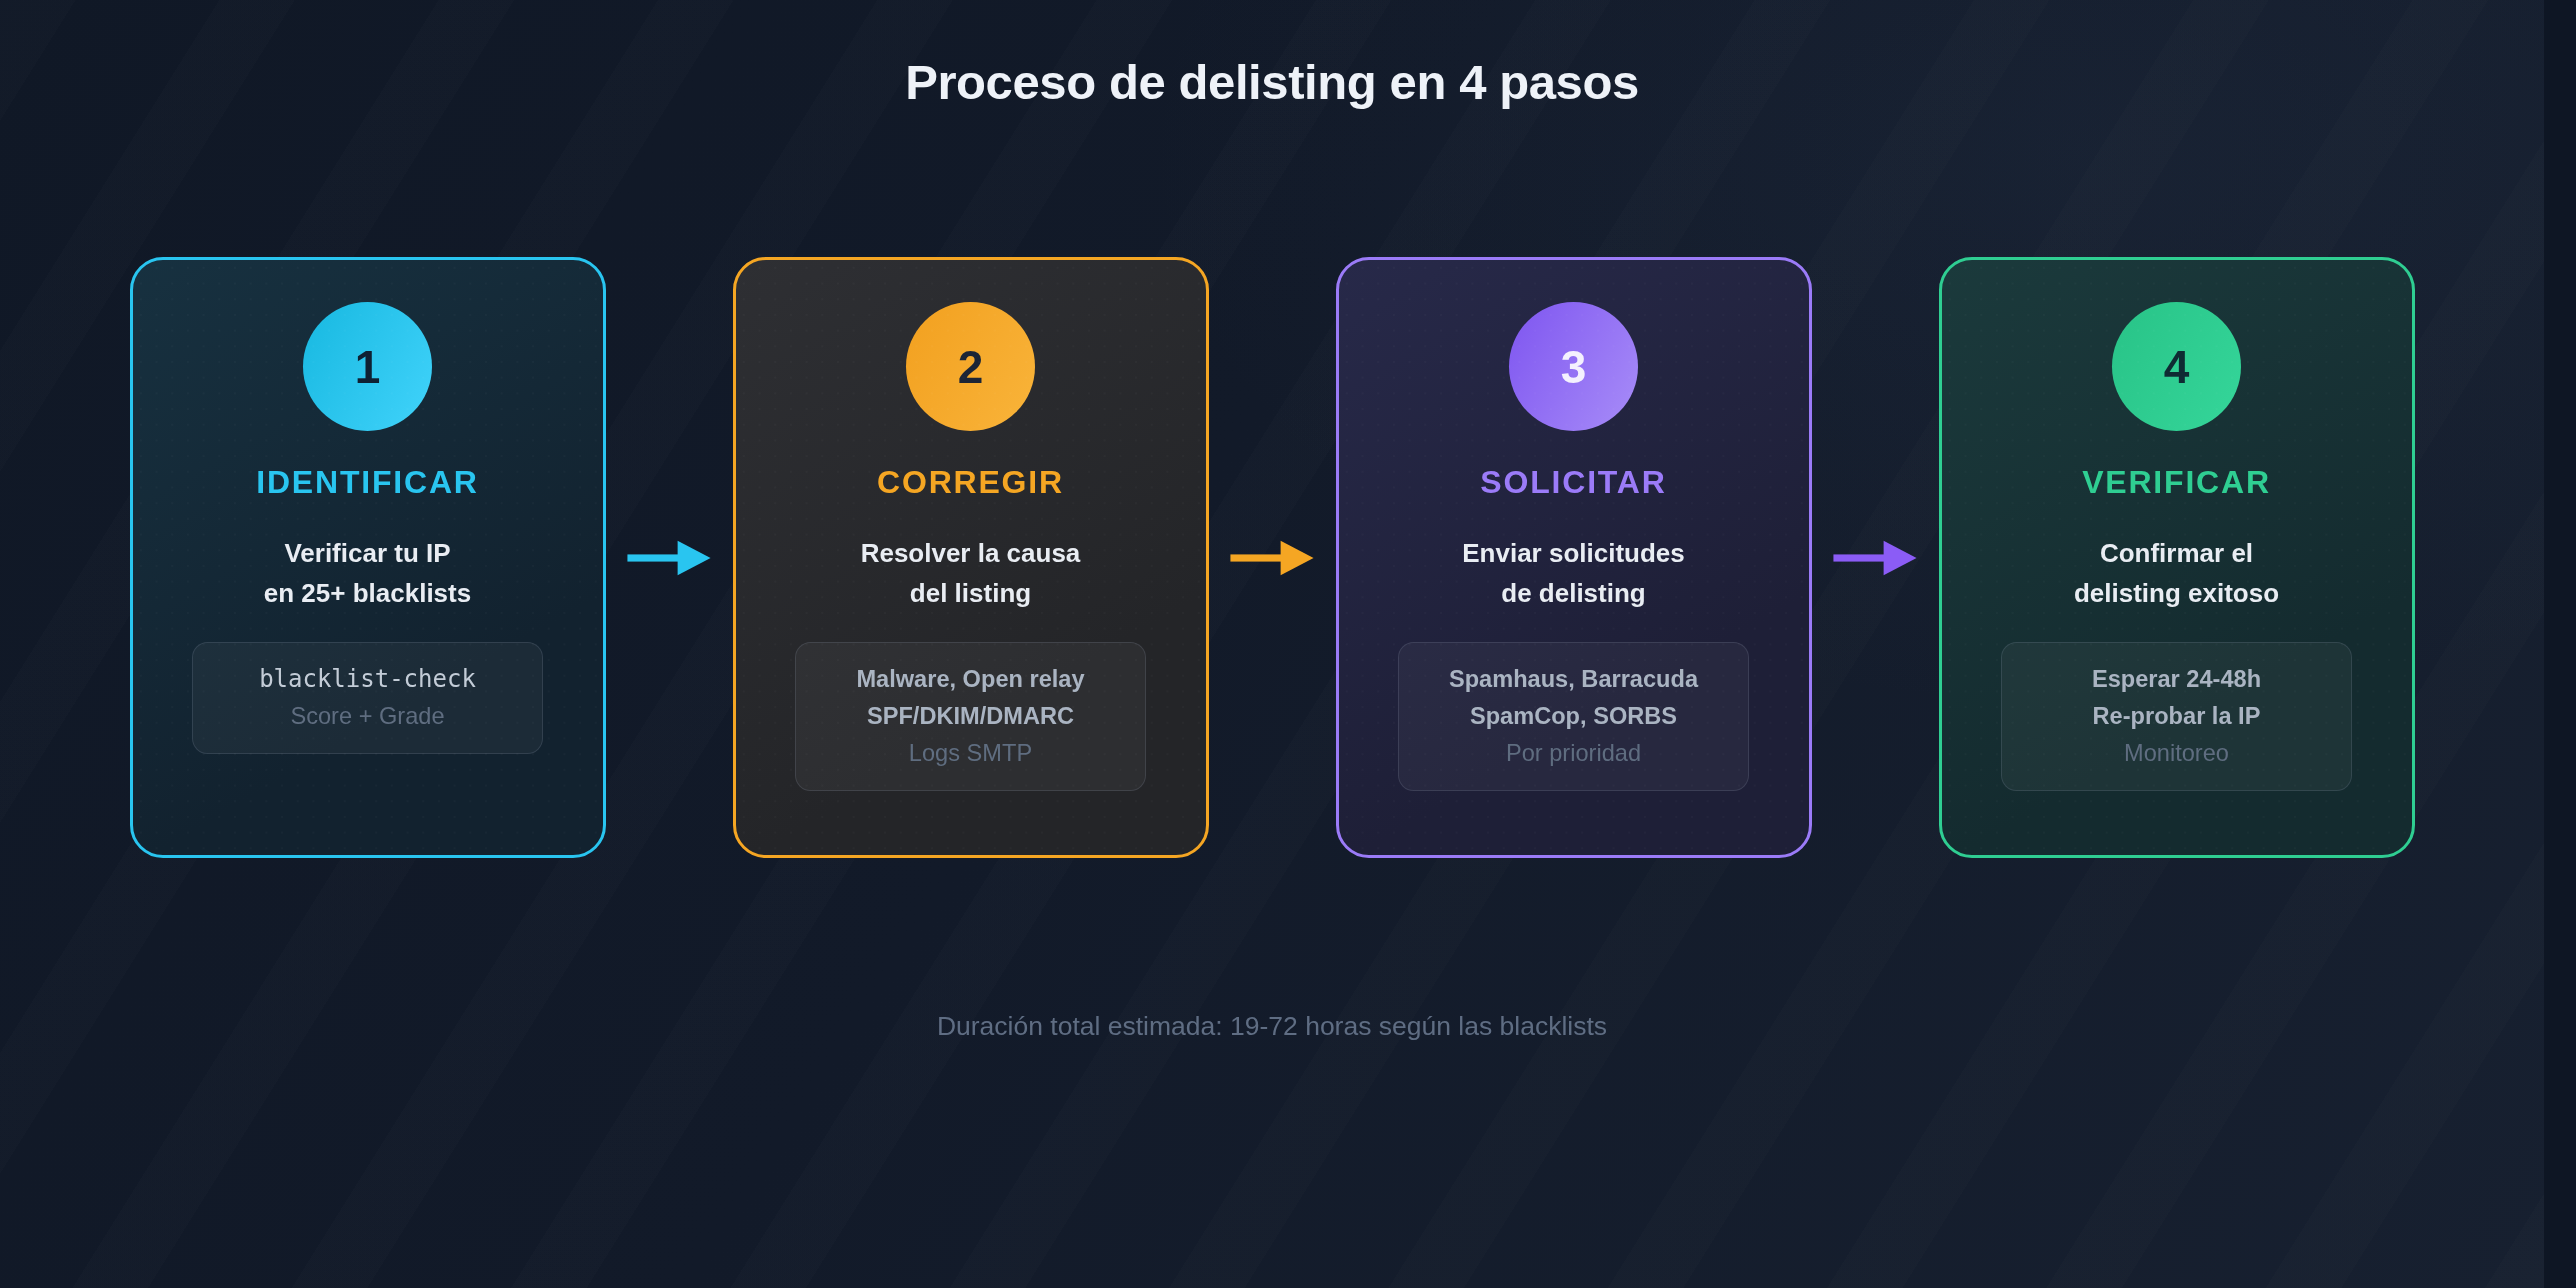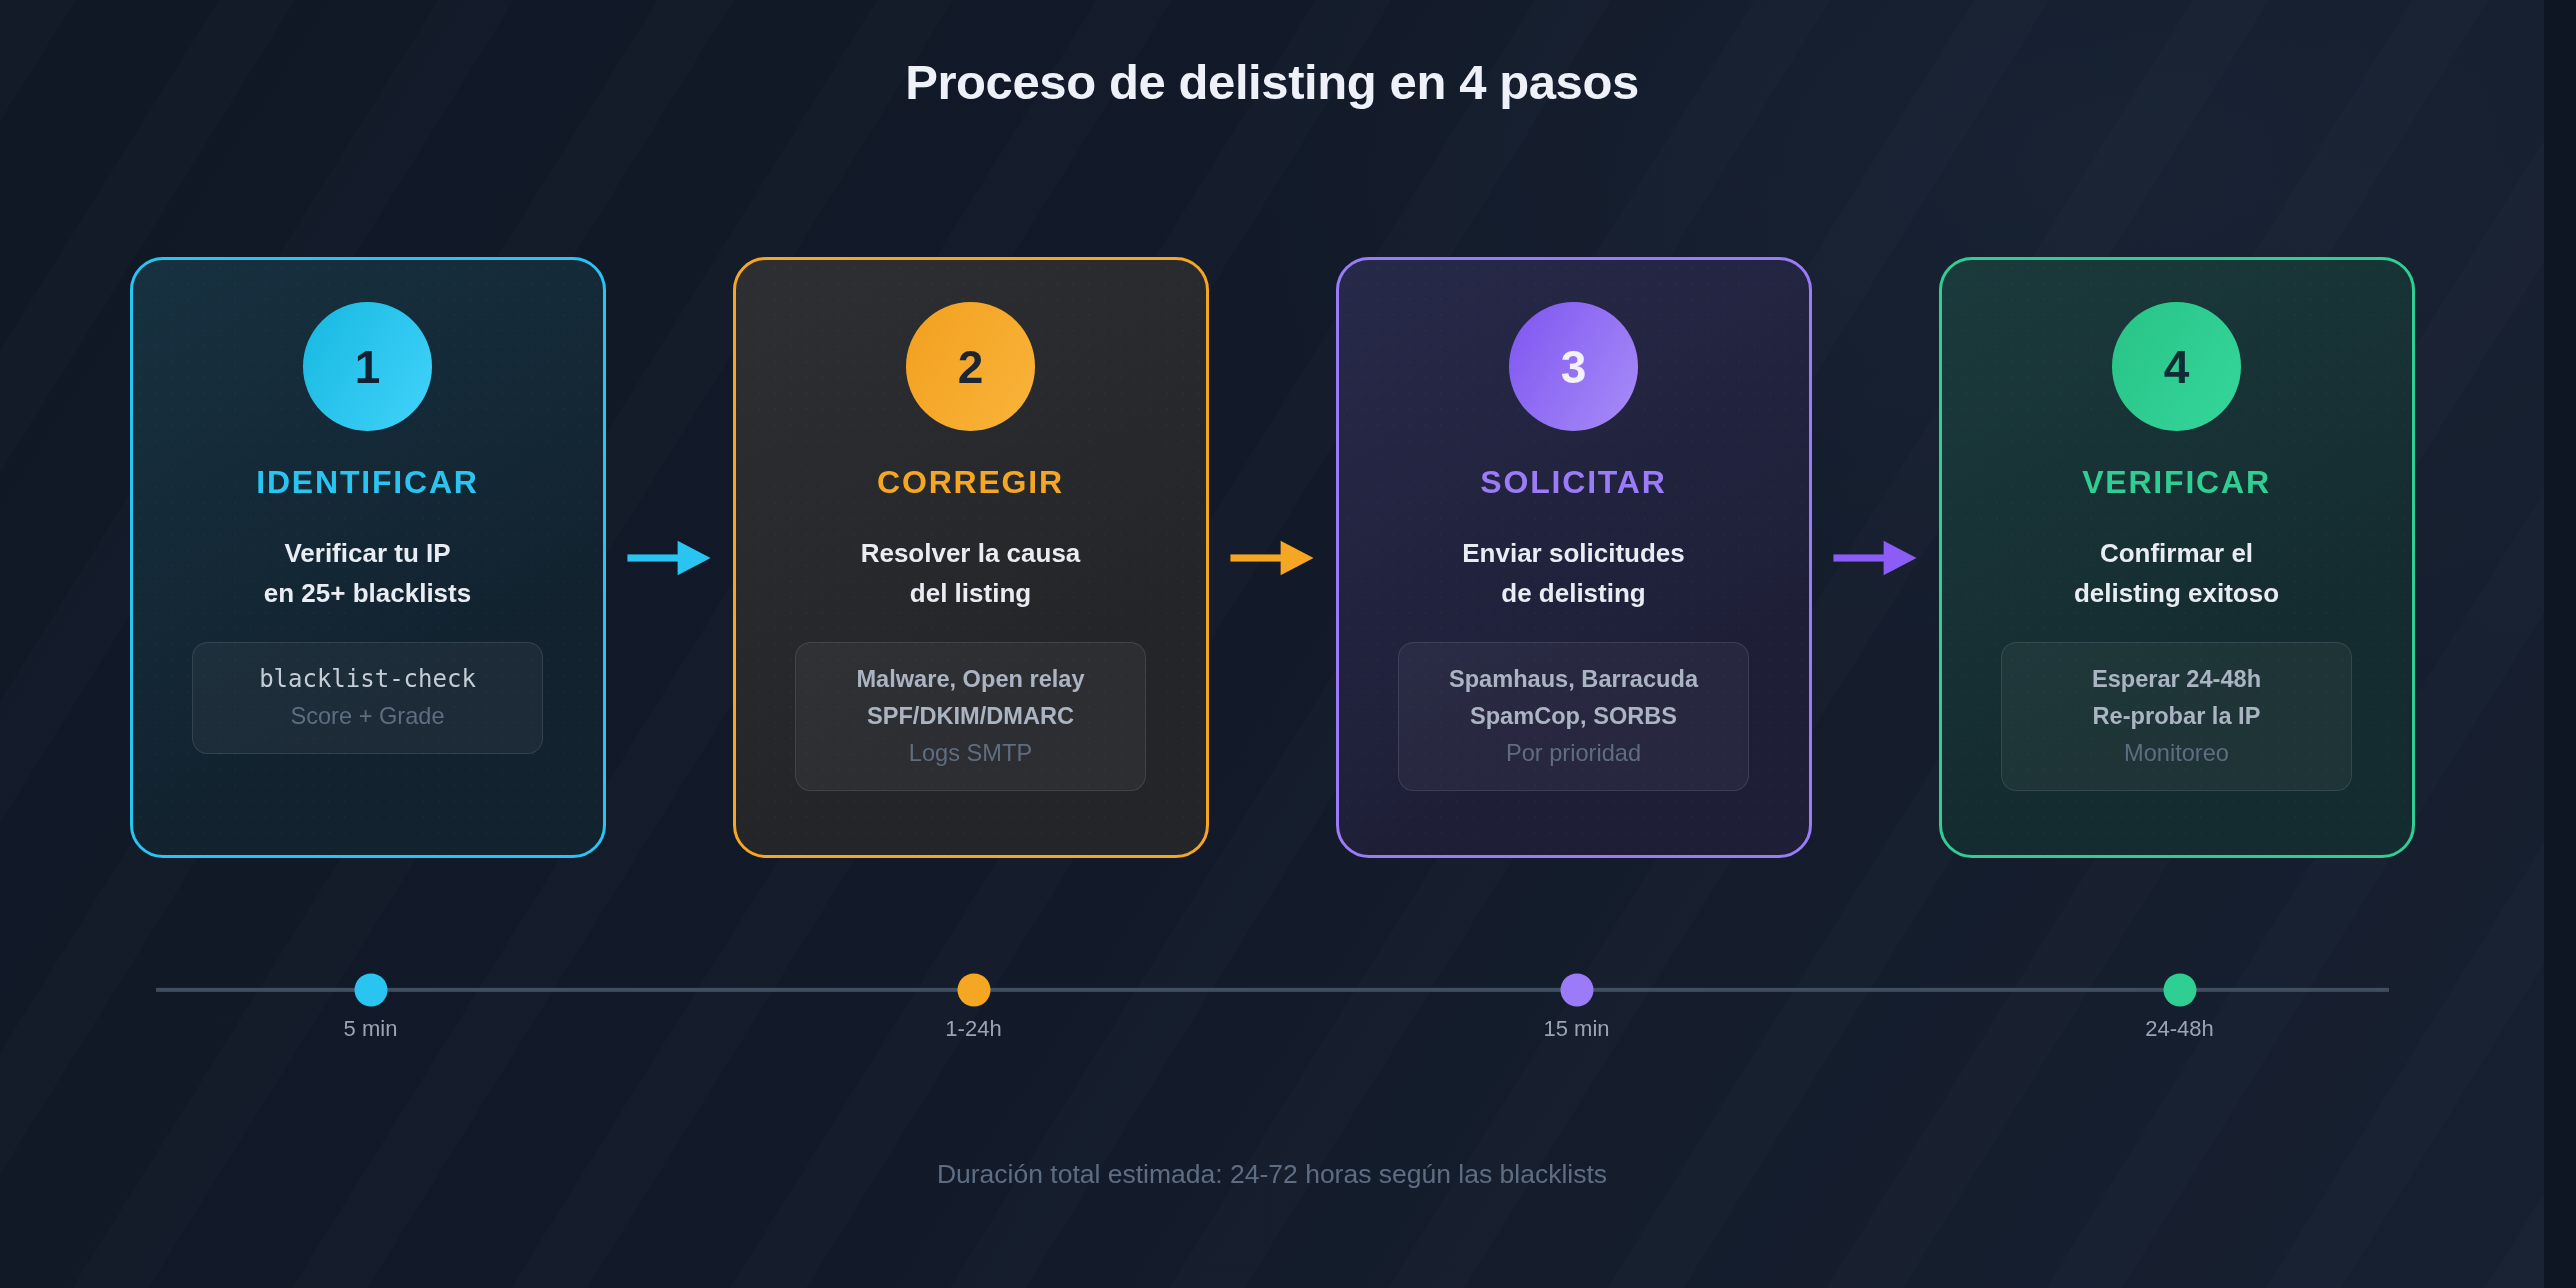--- a/index.html
+++ b/index.html
@@ -256,28 +256,17 @@
       </div>
       <div class="detail-box">
         <div class="detail-line">Esperar 24-48h</div>
         <div class="detail-line">Re-probar la IP</div>
         <div class="detail-line dim">Monitoreo</div>
       </div>
     </div>
 
   </div>
 
-  <div class="timeline">
-    <div class="timeline-line" style="background: rgb(65, 78, 96);"></div>
-    <div class="timeline-dot dot-0" style="--dot: #29c5f0;"></div>
-    <div class="timeline-dot dot-1" style="--dot: #f5a623;"></div>
-    <div class="timeline-dot dot-2" style="--dot: #9b7bf8;"></div>
-    <div class="timeline-dot dot-3" style="--dot: #2fce92;"></div>
-    <div class="timeline-label lbl-0">5 min</div>
-    <div class="timeline-label lbl-1">1-24h</div>
-    <div class="timeline-label lbl-2">15 min</div>
-    <div class="timeline-label lbl-3">24-48h</div>
-  </div>
-
-  <div class="footer-note">Duración total estimada: 24-72 horas según las blacklists</div>
+
+  <div class="footer-note">Duración total estimada: 19-72 horas según las blacklists</div>
 
 </div>
 
 
 </body></html>

